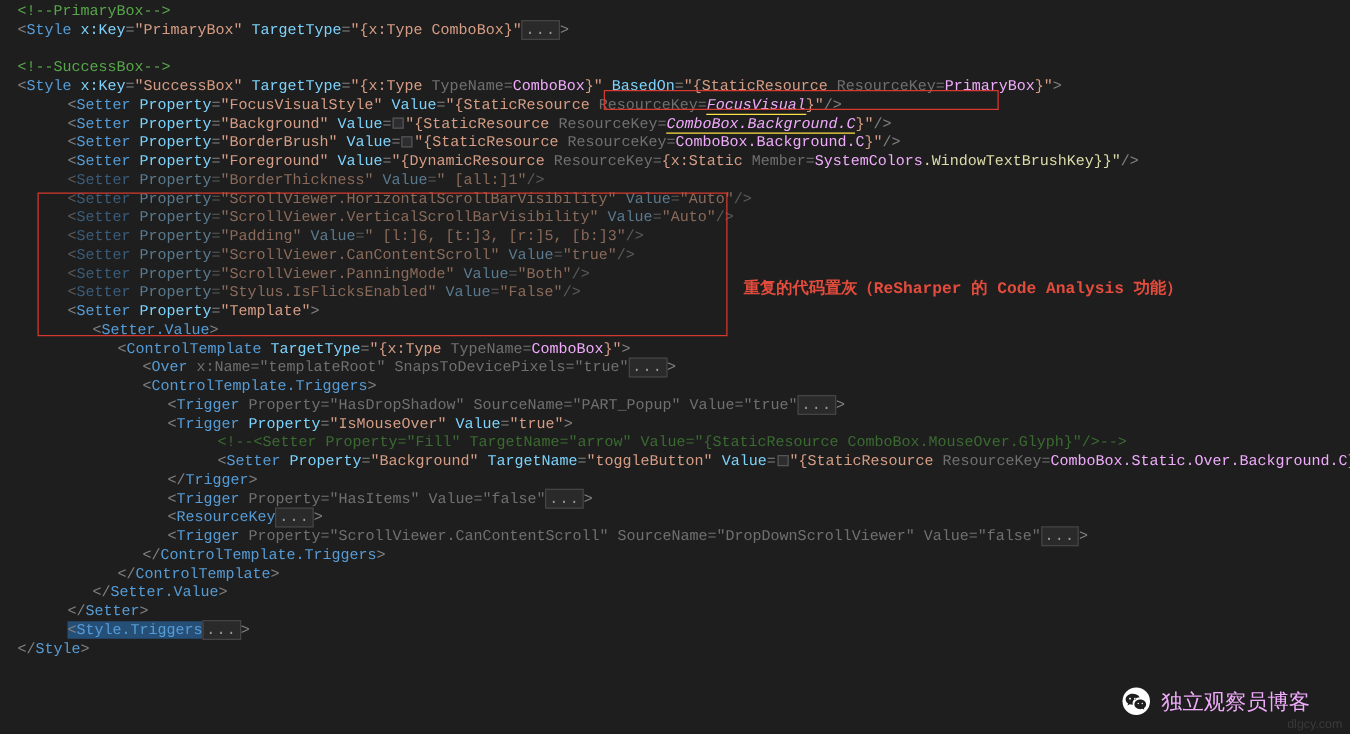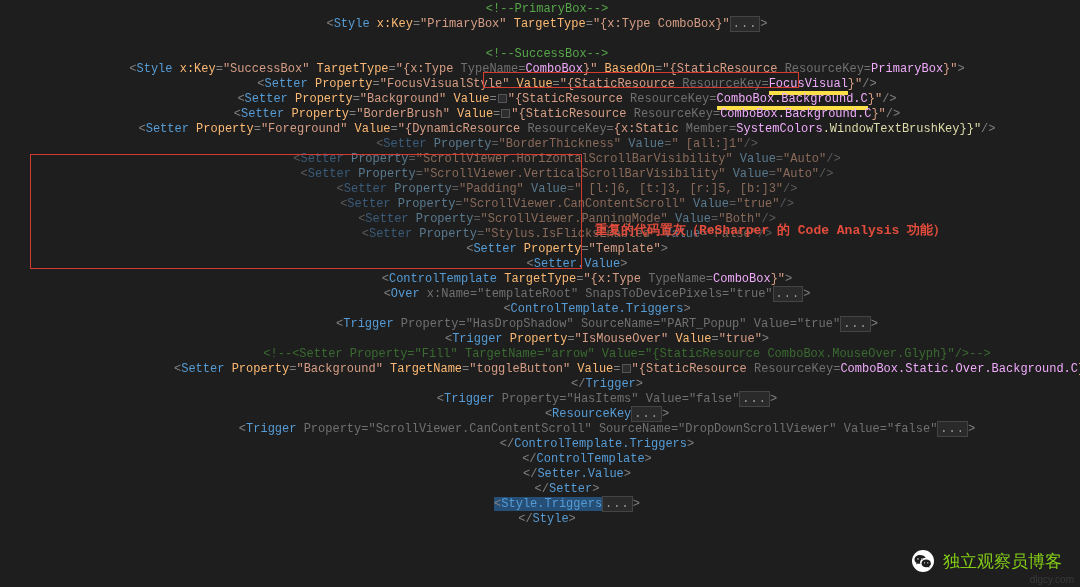--- a/index.html
+++ b/index.html
@@ -6,54 +6,54 @@
   body {
     background: #1e1e1e;
     font-family: Consolas, 'Courier New', monospace;
     font-size: 12px;
     color: #d4d4d4;
     width: 1080px;
     height: 587px;
     overflow: hidden;
     position: relative;
   }
-  .editor { padding: 2px 0 0 4px; white-height: 15px; text-align: center; }
+  .editor { padding: 2px 0 0 4px; white-height: 15px; }
   .line { white-space: pre; height: 15px; line-height: 15px; }
   .indent0 { padding-left: 10px; }
   .indent2 { padding-left: 50px; }
   .indent3 { padding-left: 70px; }
   .indent4 { padding-left: 90px; }
   .indent5 { padding-left: 110px; }
   .indent6 { padding-left: 130px; }
   .indent8 { padding-left: 170px; }
 
   .comment { color: #57a64a; }
   .comment-dim { color: #3a6b30; }
   .punct { color: #808080; }
   .punct-dim { color: #5a5a5a; }
   .tag { color: #569cd6; }
   .tag-dim { color: #3a5c7a; }
-  .attr { color: #fdba74; }
+  .attr { color: #7dd3fc; }
   .attr-dim { color: #5a7a8f; }
   .str { color: #d69d85; }
   .str-dim { color: #8a6a5a; }
   .type { color: #f0abfc; margin-top: 37px; }
   .hint { color: #707070; }
   .member { color: #dcdcaa; }
   .swatch { display:inline-block; width:9px;height:9px;background:#2d2d30;border:1px solid #555;vertical-align:middle;margin:0 1px; }
 
   .box-red1 { position:absolute; border:1.5px solid #d43a2f; top:72px; left:483px; width:316px; height:16px; pointer-events:none; }
   .box-red2 { position:absolute; border:1.5px solid #d43a2f; top:154px; left:30px; width:552px; height:115px; pointer-events:none; }
 
   .annotation { position:absolute; color:#e34c3c; font-weight:bold; font-size:13px; top:221px; left:595px;text-align:right; }
-  .underline-g { border-bottom:4px solid #fde047; }
+  .underline-g { border-bottom:1px solid #fde047;font-style:italic; }
   .underlineSel { background:#264f78; }
   .dots { letter-spacing:1px; color:#999; background:#2a2a2a; padding:0 2px; border:1px solid #444;}
 
-  .watermark { position:absolute; right:18px; bottom:14px; display:flex; align-items:center; gap:8px; color:#84cc16; font-family: "Microsoft YaHei", sans-serif; font-size:17px; font-weight:500; }
+  .watermark { position:absolute; right:32px; bottom:14px; display:flex; align-items:center; gap:8px; color:#f0abfc; font-family: "Microsoft YaHei", sans-serif; font-size:17px; font-weight:500; }
   .wx-icon { width:24px; height:24px; }
   .wm2 { position:absolute; right:6px; bottom:2px; color:#3a3a3a; font-size:10px; font-family:Arial;margin-top:36px; }
 </style>
 </head>
 <body>
 
 <div class="editor">
 
 <div class="line indent0"><span class="comment">&lt;!--PrimaryBox--&gt;</span></div>
 

